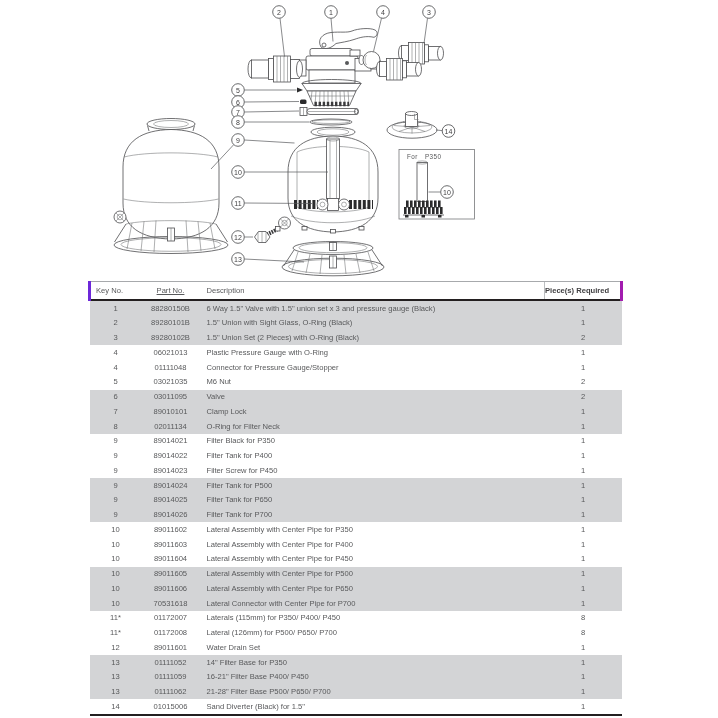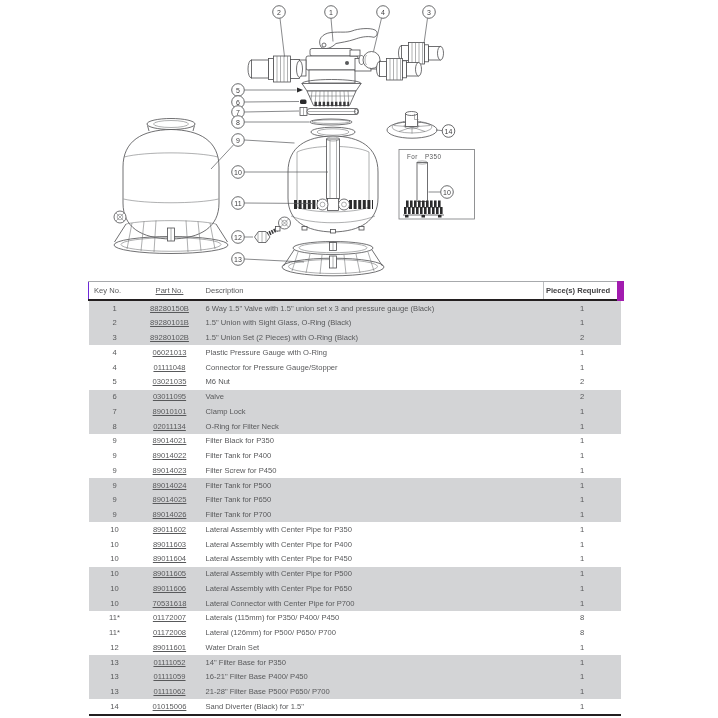--- a/index.html
+++ b/index.html
@@ -18,28 +18,28 @@
   .callout-text{font-size:7px;fill:#414042;text-anchor:middle;font-family:"Liberation Sans",sans-serif;}
   .boxlabel{font-size:6.3px;fill:#565759;letter-spacing:0.4px;font-family:"Liberation Sans",sans-serif;}
   
   .parts-table{position:absolute;left:88px;top:281px;width:532px;}
   table{width:100%;border-collapse:collapse;table-layout:fixed;font-size:7.6px;color:#58595b;}
   col.c-key{width:52px;} col.c-part{width:58px;} col.c-desc{width:345px;} col.c-qty{width:77px;}
   thead th{
     font-weight:normal;text-align:left;height:16px;padding:0 0 1px 0;
     border-top:1px solid #a7a9ac;border-bottom:2.5px solid #231f20;vertical-align:middle;
   }
-  thead th.h-key{padding-left:5px;border-left:1px solid #6d28d9;}
+  thead th.h-key{padding-left:5px;border-left:3px solid #6d28d9;}
   thead th.h-part{text-align:center;text-decoration:underline;}
   thead th.h-desc{padding-left:7px;}
-  thead th.h-qty{text-align:center;padding-right:5px;font-weight:bold;color:#414042;
-    border-left:1px solid #bcbec0;border-right:7px solid #a21caf;}
+  thead th.h-qty{text-align:left;padding-right:5px;font-weight:bold;color:#414042;
+    border-left:1px solid #bcbec0;border-right:3px solid #a21caf;}
   tbody td{height:14.75px;padding:0;vertical-align:middle;line-height:1;}
   tbody td.t-key{text-align:center;}
-  tbody td.t-part{text-align:center;text-decoration:underline;}
+  tbody td.t-part{text-align:center;}
   tbody td.t-desc{text-align:left;padding-left:7px;}
   tbody td.t-qty{text-align:center;}
   tbody tr.shade{background:#d3d4d6;}
   tbody tr:last-child td{border-bottom:2.5px solid #231f20;}
 </style>
 </head>
 <body>
 
 <svg id="diagram" viewBox="0 0 718 282" xmlns="http://www.w3.org/2000/svg">
 

